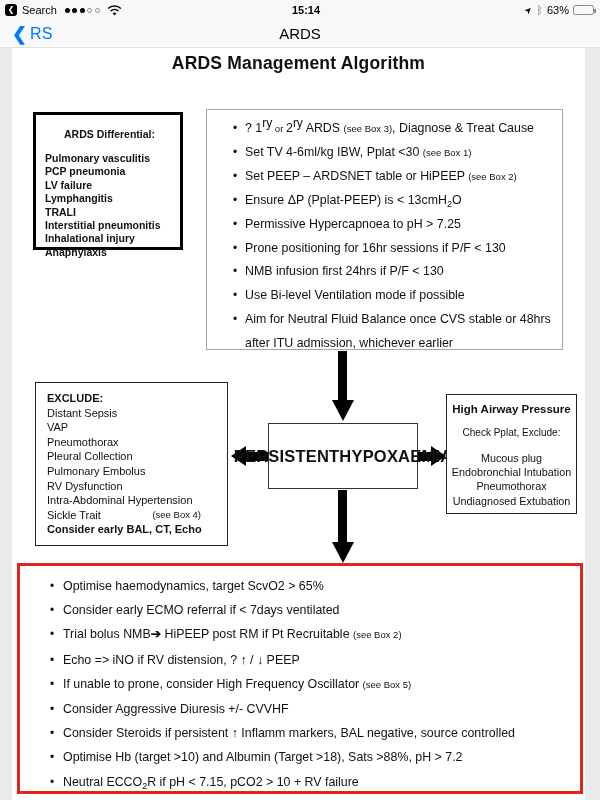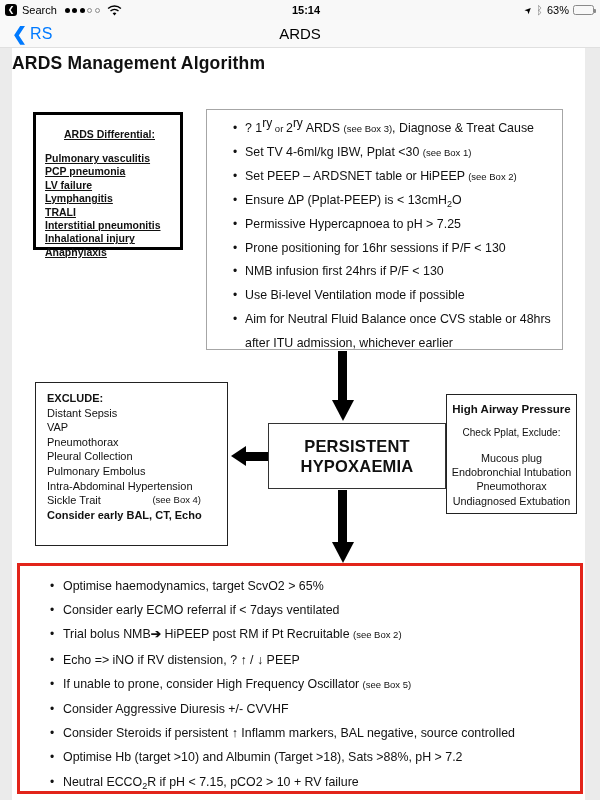--- a/index.html
+++ b/index.html
@@ -33,35 +33,35 @@
   .nav-bar{
     position:absolute;top:20px;left:0;right:0;height:27px;background:#f9f9f9;
     border-bottom:1px solid #e0e0e0;display:flex;align-items:center;
   }
   .nav-back{display:flex;align-items:center;gap:3px;color:#007aff;padding-left:12px;font-size:16px;cursor:pointer;}
   .nav-back .chev{font-size:18px;font-weight:bold;line-height:1;}
   .nav-title{position:absolute;left:0;right:0;text-align:center;font-size:15px;color:#000;pointer-events:none;}
   
   .doc{position:absolute;top:48px;left:0;right:0;bottom:0;background:#ebebeb;}
   .page{position:absolute;left:12px;right:15px;top:0;bottom:0;background:#fff;}
-  .doc-title{position:absolute;top:5px;left:0;right:0;text-align:left;font-size:17.5px;font-weight:bold;letter-spacing:.2px;}
+  .doc-title{position:absolute;top:5px;left:0;right:0;text-align:center;font-size:17.5px;font-weight:bold;letter-spacing:.2px;}
   
   .box{position:absolute;box-sizing:border-box;background:#fff;}
-  .diff-box{left:21px;top:64px;width:150px;height:138px;border:3.5px solid #000;padding:13px 6px 0 9px;text-decoration:underline;}
+  .diff-box{left:21px;top:64px;width:150px;height:138px;border:3.5px solid #000;padding:13px 6px 0 9px;}
   .diff-title{text-align:center;font-weight:bold;font-size:10.5px;margin-bottom:12px;}
   .diff-list{list-style:none;margin:0;padding:0;font-size:10.5px;font-weight:bold;line-height:13.4px;}
   .treat-box{left:194px;top:61px;width:357px;height:241px;border:1px solid #a6a6a6;padding:7px 8px 0 26px;}
   .bullet-list{list-style:none;margin:0;padding:0;font-size:12.4px;}
   .treat-box .bullet-list li{display:flex;line-height:23.9px;}
   .treat-box .dot{flex:none;width:12px;font-size:12px;}
   .exclude-box{left:23px;top:326px;width:193px;height:164px;border:1.5px solid #222;padding:8px 22px 0 11px;margin-top:8px;}
   .exclude-title{font-weight:bold;font-size:11px;line-height:14.6px;}
   .plain-list{list-style:none;margin:0;padding:0;font-size:11px;line-height:14.6px;}
-  .hypox-box{left:256px;top:375px;width:178px;height:66px;border:1.5px solid #333;
-    display:flex;flex-direction:column;align-items:center;justify-content:center;
+  .hypox-box{left:256px;top:375px;width:150px;height:66px;border:1.5px solid #333;
+    display:flex;flex-direction:row;align-items:center;justify-content:center;
     font-weight:bold;font-size:16.5px;line-height:20px;text-align:center;letter-spacing:.2px;}
   .high-box{left:434px;top:346px;width:131px;height:120px;border:1.5px solid #222;text-align:center;padding:7px 2px 0 2px;}
   .high-title{font-weight:bold;font-size:11.5px;line-height:14px;}
   .high-sub{font-size:10px;margin-top:11px;}
   .high-list{list-style:none;margin:13px 0 0 0;padding:0;font-size:10.8px;line-height:14.2px;}
   .rescue-box{left:5px;top:515px;width:566px;height:231px;border:3px solid #e2241a;padding:8px 6px 0 30px;}
   .rescue-box .bullet-list li{display:flex;line-height:24.2px;}
   .rescue-box .dot{flex:none;width:13px;font-size:12px;}
   
   .seg-sup{vertical-align:super;font-size:12px;line-height:0;}
@@ -193,20 +193,21 @@
     <div class="tri tri-down2"></div>
 
     <div class="box exclude-box">
       <div class="exclude-title">EXCLUDE:</div>
       <ul class="plain-list">
           <li><span class="txt"><span>Distant Sepsis</span></span></li>
           <li><span class="txt"><span>VAP</span></span></li>
           <li><span class="txt"><span>Pneumothorax</span></span></li>
           <li><span class="txt"><span>Pleural Collection</span></span></li>
           <li><span class="txt"><span>Pulmonary Embolus</span></span></li>
+          <li><span class="txt"><span>RV Dysfunction</span></span></li>
           <li><span class="txt"><span>Intra-Abdominal Hypertension</span></span></li>
           <li class="li-spread">
             <span class="txt">
               <span>Sickle Trait</span>
               <span class="seg-push-small">(see Box 4)</span>
             </span>
           </li>
           <li class="li-bold"><span class="txt"><span>Consider early BAL, CT, Echo</span></span></li>
         </ul>
     </div>

